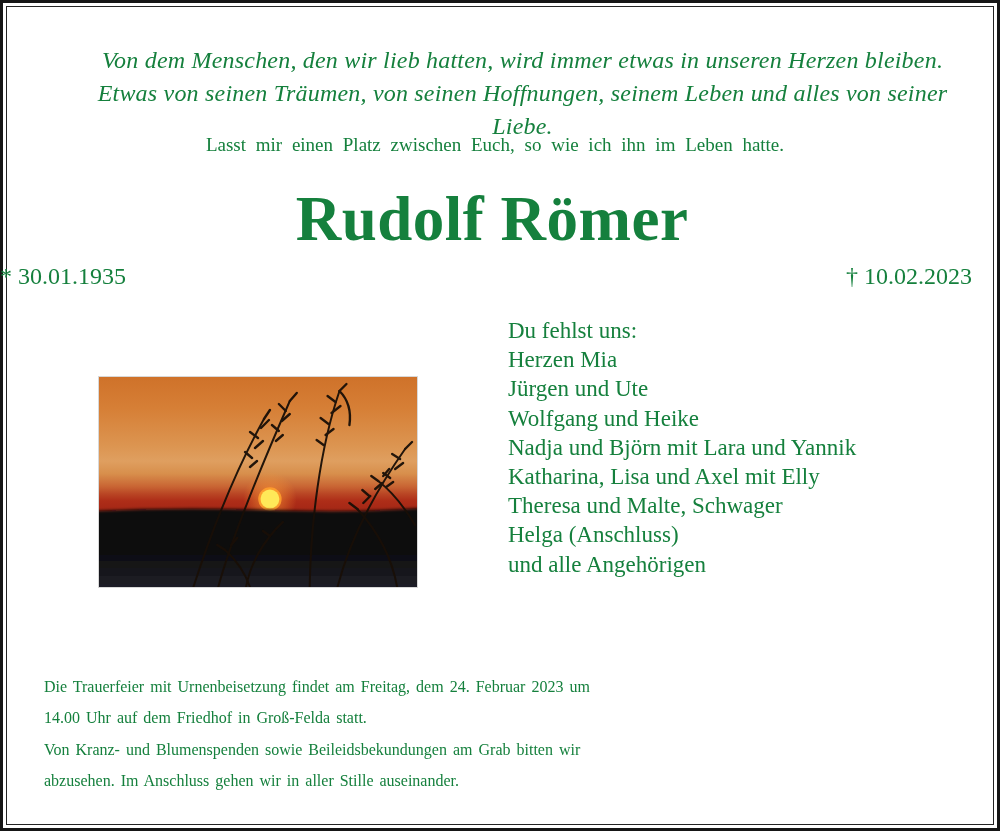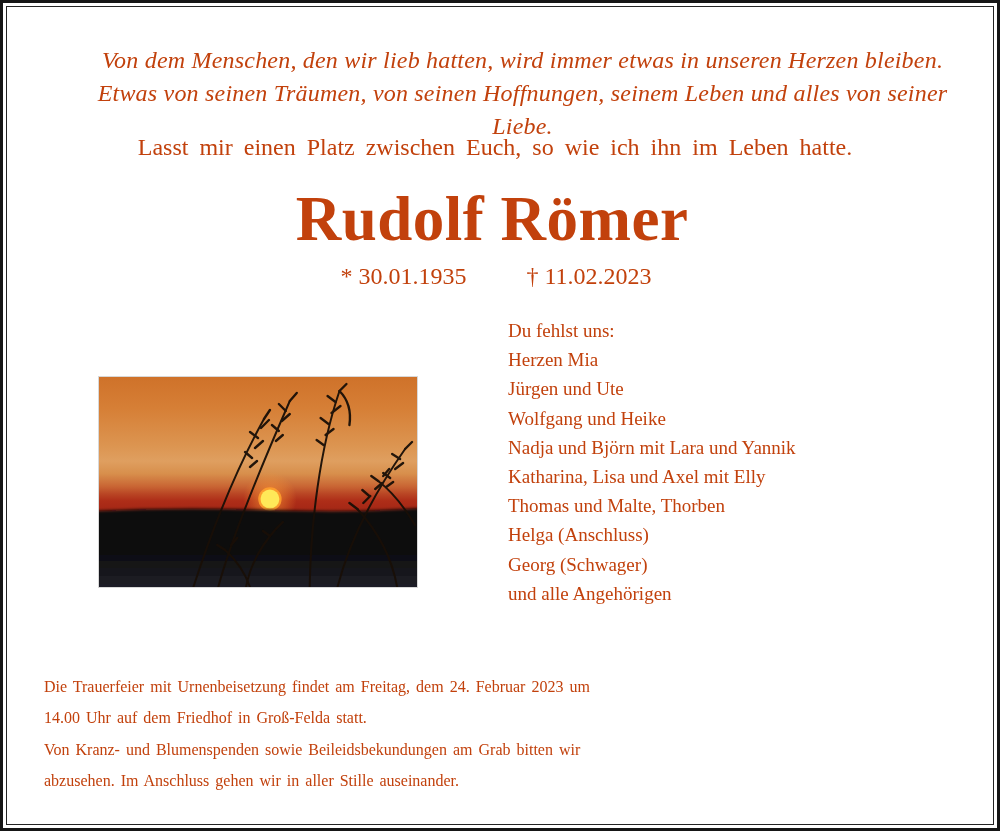--- a/index.html
+++ b/index.html
@@ -1,45 +1,45 @@
 <!DOCTYPE html>
 <html><head>
 <meta charset="utf-8">
 <style>
   html,body{margin:0;padding:0;background:#ffffff;}
   .sheet{
     position:relative;width:1000px;height:831px;background:#ffffff;overflow:hidden;
-    font-family:"Liberation Serif",serif;color:#c2410c;
+    font-family:"Liberation Serif",serif;color:#15803d;
   }
   .frame-outer{position:absolute;inset:0;border:3px solid #161616;pointer-events:none;}
   .frame-inner{position:absolute;inset:6px;border:1px solid #242424;pointer-events:none;}
 
   .epigraph{
     position:absolute;top:44px;left:70px;right:25px;text-align:center;
     font-style:italic;font-size:24px;line-height:33px;letter-spacing:.2px;
   }
   .motto{
     position:absolute;top:134px;left:0;right:10px;text-align:center;
-    font-size:24px;word-spacing:5px;
+    font-size:19px;word-spacing:5px;
   }
   .name{
     position:absolute;top:182px;left:0;right:16px;text-align:center;
     font-weight:bold;font-size:63px;line-height:74px;letter-spacing:.5px;
   }
   .dates{
-    position:absolute;top:263px;left:0;right:8px;display:flex;
-    justify-content:center;gap:60px;font-size:24px;
+    position:absolute;top:263px;left:0;right:28px;display:flex;
+    justify-content:space-between;gap:60px;font-size:24px;
   }
   .photo{
     position:absolute;left:98px;top:376px;width:320px;height:212px;
     border:1px solid #d8d8d8;box-sizing:border-box;
   }
   .photo svg{display:block;width:100%;height:100%;}
   .mourners{
-    position:absolute;left:508px;top:316px;font-size:19px;line-height:29.2px;
+    position:absolute;left:508px;top:316px;font-size:23px;line-height:29.2px;
   }
   .funeral{
     position:absolute;left:44px;top:671px;font-size:16px;line-height:31.4px;
     word-spacing:2px;white-space:nowrap;
   }
 </style>
 </head>
 <body>
 
 <div class="sheet">
@@ -51,21 +51,21 @@
     <div>Von dem Menschen, den wir lieb hatten, wird immer etwas in unseren Herzen bleiben.</div>
     <div>Etwas von seinen Träumen, von seinen Hoffnungen, seinem Leben und alles von seiner Liebe.</div>
   </div>
 
   <div class="motto">Lasst mir einen Platz zwischen Euch, so wie ich ihn im Leben hatte.</div>
 
   <div class="name">Rudolf Römer</div>
 
   <div class="dates">
     <span>* 30.01.1935</span>
-    <span>† 11.02.2023</span>
+    <span>† 10.02.2023</span>
   </div>
 
   <div class="photo">
     <svg viewBox="0 0 320 210" preserveAspectRatio="none">
       <defs>
         <linearGradient id="sky" x1="0" y1="0" x2="0" y2="1">
           <stop offset="0" stop-color="#cf722a"></stop>
           <stop offset="0.15" stop-color="#d67f36"></stop>
           <stop offset="0.33" stop-color="#dc9551"></stop>
           <stop offset="0.40" stop-color="#df9f60"></stop>
@@ -123,23 +123,22 @@
     </svg>
   </div>
 
   <div class="mourners">
     <div>Du fehlst uns:</div>
     <div>Herzen Mia</div>
     <div>Jürgen und Ute</div>
     <div>Wolfgang und Heike</div>
     <div>Nadja und Björn mit Lara und Yannik</div>
     <div>Katharina, Lisa und Axel mit Elly</div>
-    <div>Thomas und Malte, Thorben</div>
+    <div>Theresa und Malte, Schwager</div>
     <div>Helga (Anschluss)</div>
-    <div>Georg (Schwager)</div>
     <div>und alle Angehörigen</div>
   </div>
 
   <div class="funeral">
     <div>Die Trauerfeier mit Urnenbeisetzung findet am Freitag, dem 24. Februar 2023 um</div>
     <div>14.00 Uhr auf dem Friedhof in Groß-Felda statt.</div>
     <div>Von Kranz- und Blumenspenden sowie Beileidsbekundungen am Grab bitten wir</div>
     <div>abzusehen. Im Anschluss gehen wir in aller Stille auseinander.</div>
   </div>
 

